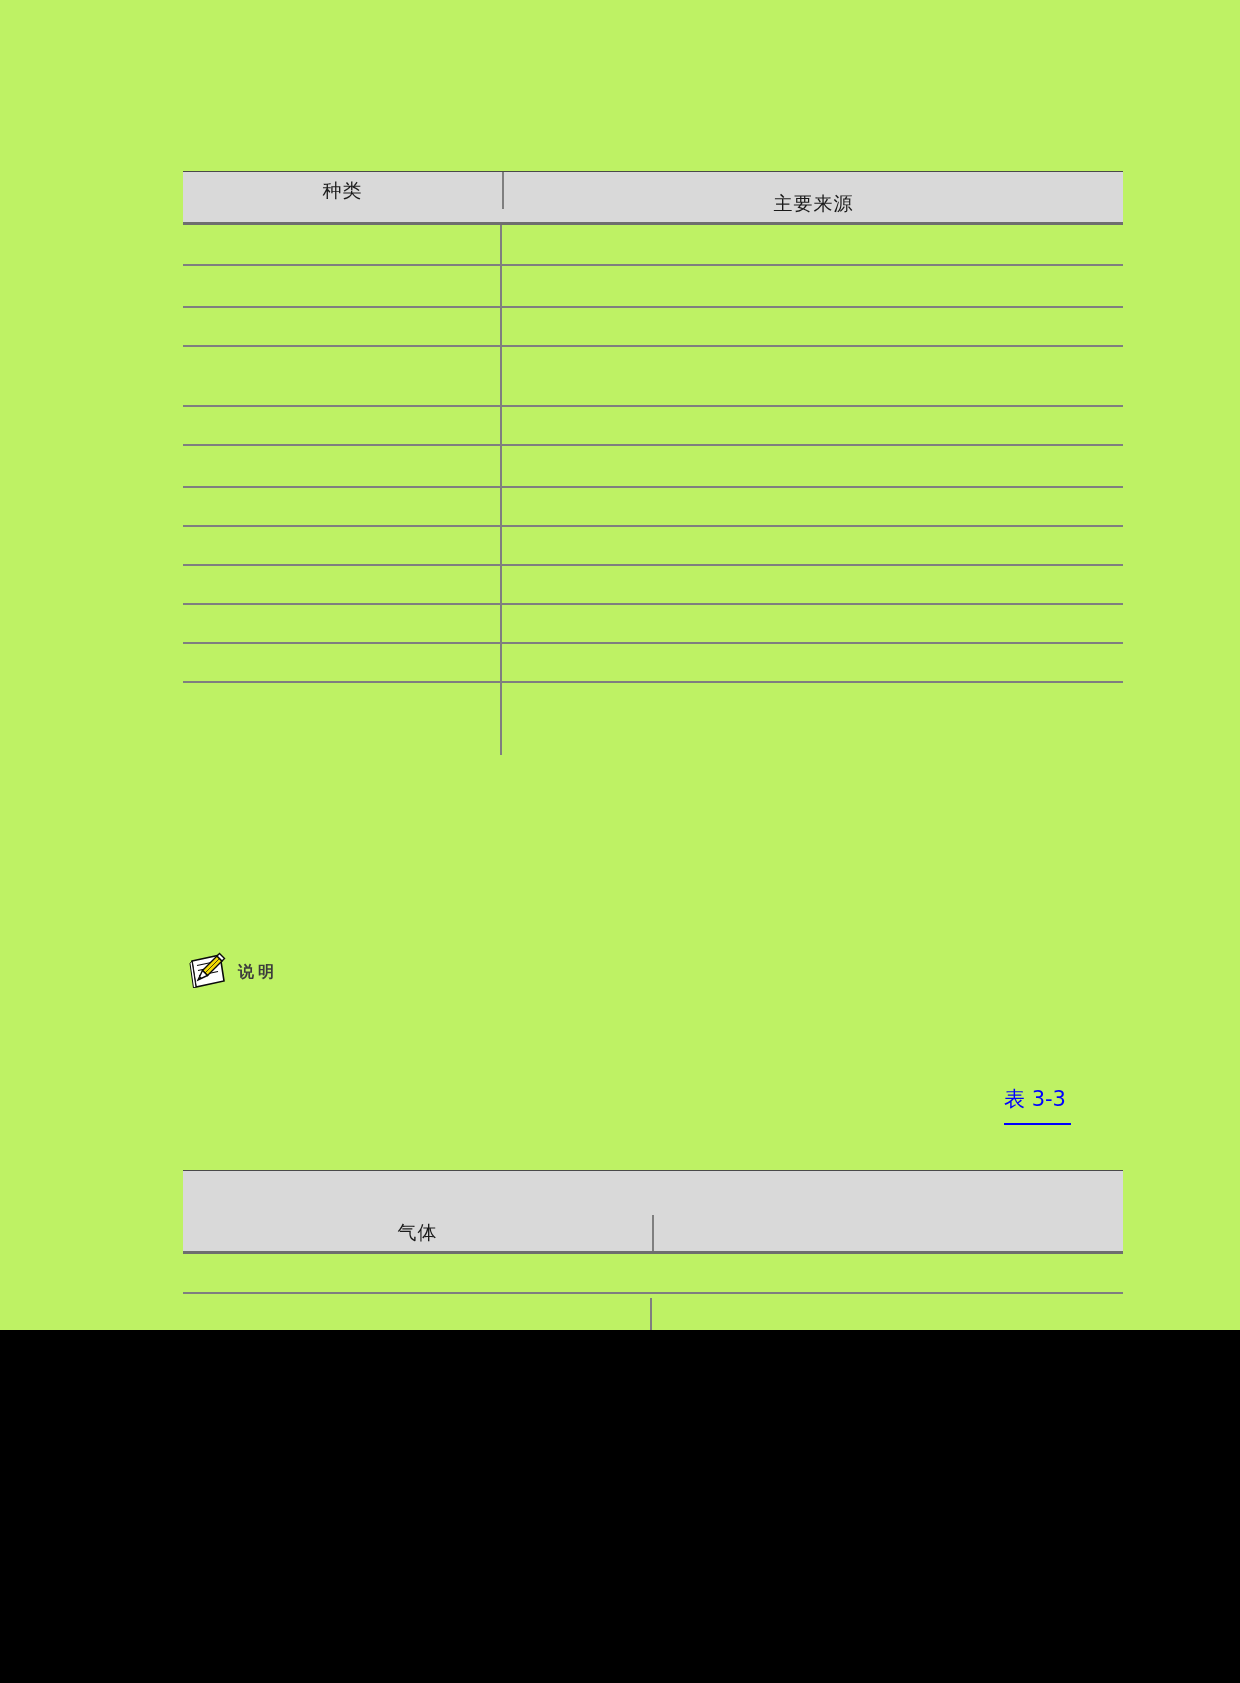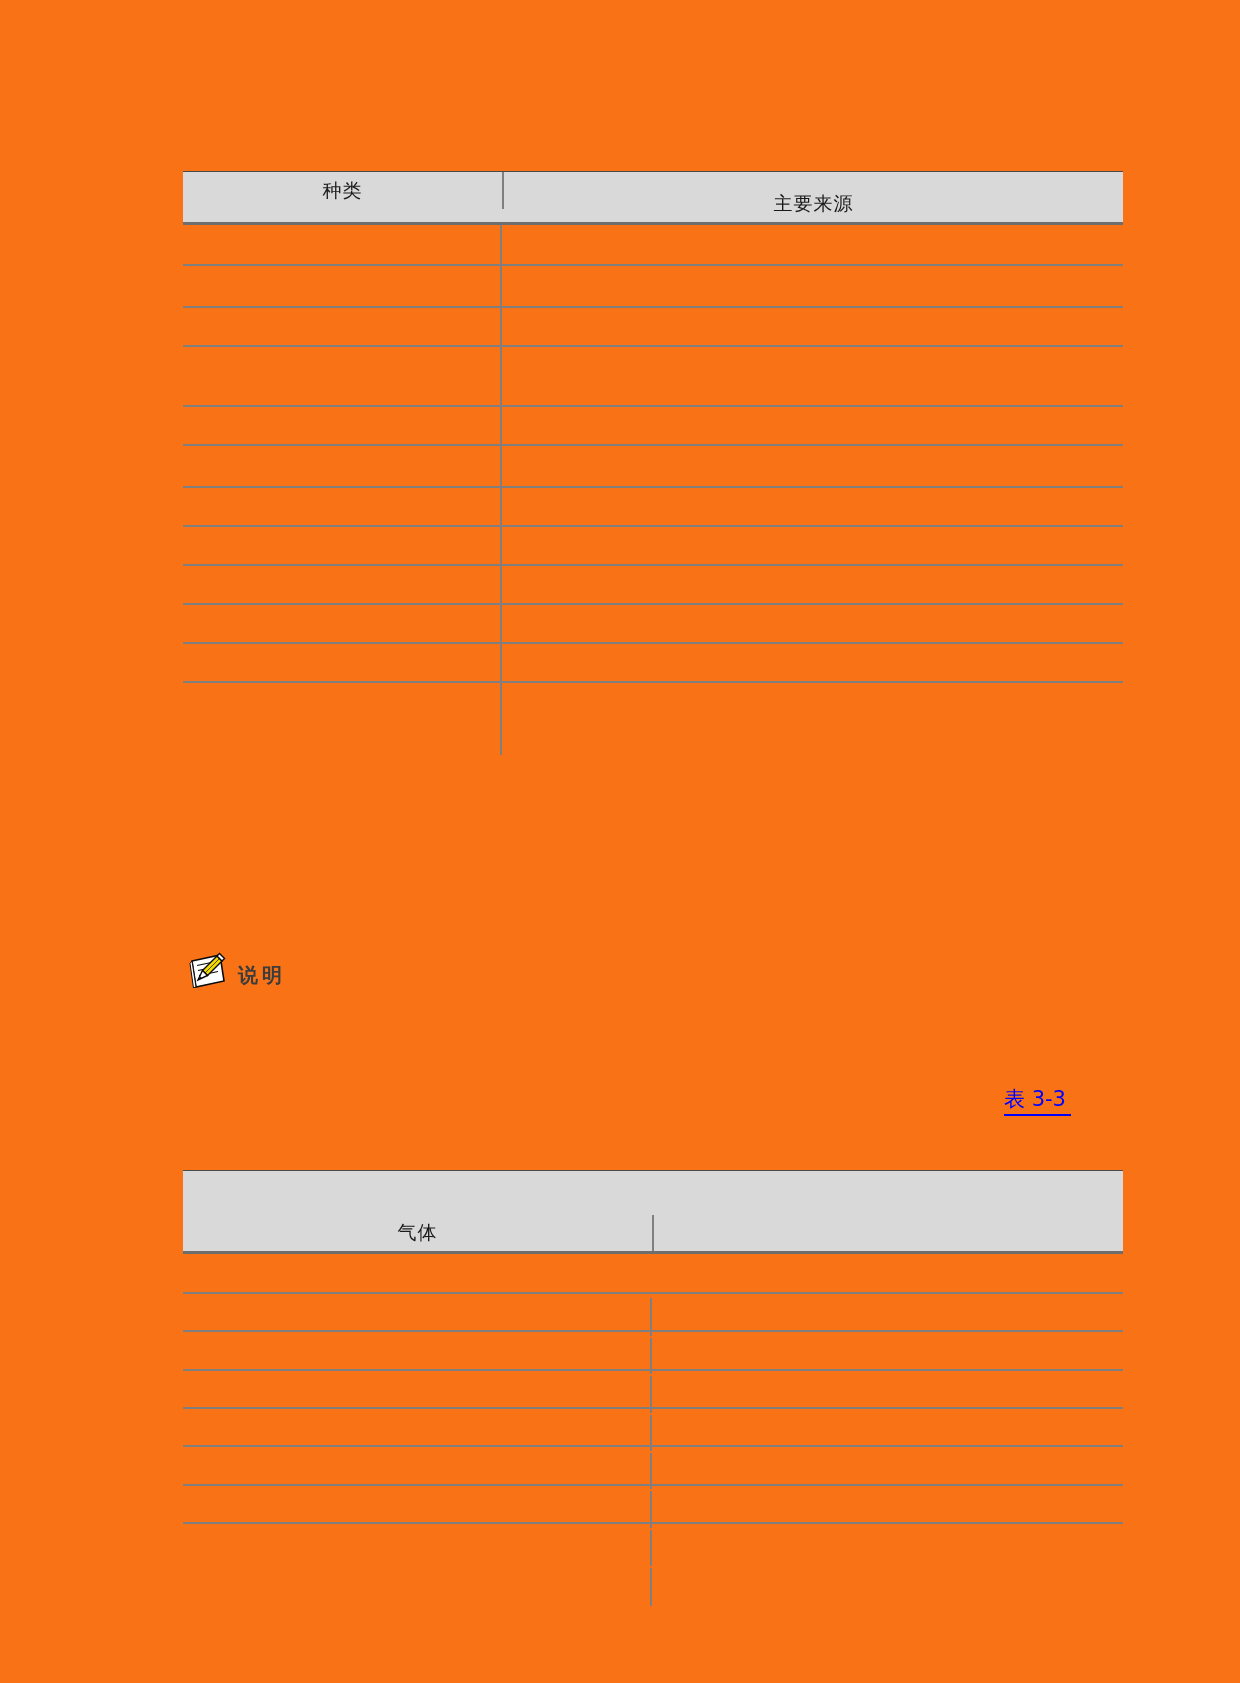--- a/index.html
+++ b/index.html
@@ -1,20 +1,20 @@
 <!DOCTYPE html>
 <html><head>
 <meta charset="utf-8">
 <style>
   html,body{margin:0;padding:0;background:#000;}
   .page{
     position:relative;
     width:1240px;
-    height:1683px;
-    background:#f97316;
+    height:1330px;
+    background:#bef264;
     font-family:"DejaVu Sans", sans-serif;
     overflow:hidden;
   }
 
   
   .tbl{position:absolute;width:940px;}
   .thead{
     display:flex;
     background:#D9D9D9;
     border-top:1px solid #4A4A4A;
@@ -50,34 +50,34 @@
     color:#8C1004;
     letter-spacing:1px;
     white-space:nowrap;
   }
 
   
   .note-icon{position:absolute;left:185px;top:944px;width:54px;height:44px;}
   .note-label{
     position:absolute;
     left:238px;top:962px;
-    font-size:20px;font-weight:bold;
+    font-size:16px;font-weight:bold;
     color:#3C3C3C;
     letter-spacing:4px;
   }
 
   
   .xref-link{
     position:absolute;
     left:1004px;top:1085px;
     font-size:21px;
     color:#0000FF;
     text-decoration:none;
     border-bottom:2px solid #0000FF;
-    padding:0 5px 1px 0;
+    padding:0 5px 10px 0;
     cursor:pointer;
     white-space:nowrap;
   }
 </style>
 </head>
 <body>
 
 <div class="page">
 
   <div class="tbl" id="t1" style="left:183px;top:171px;">

